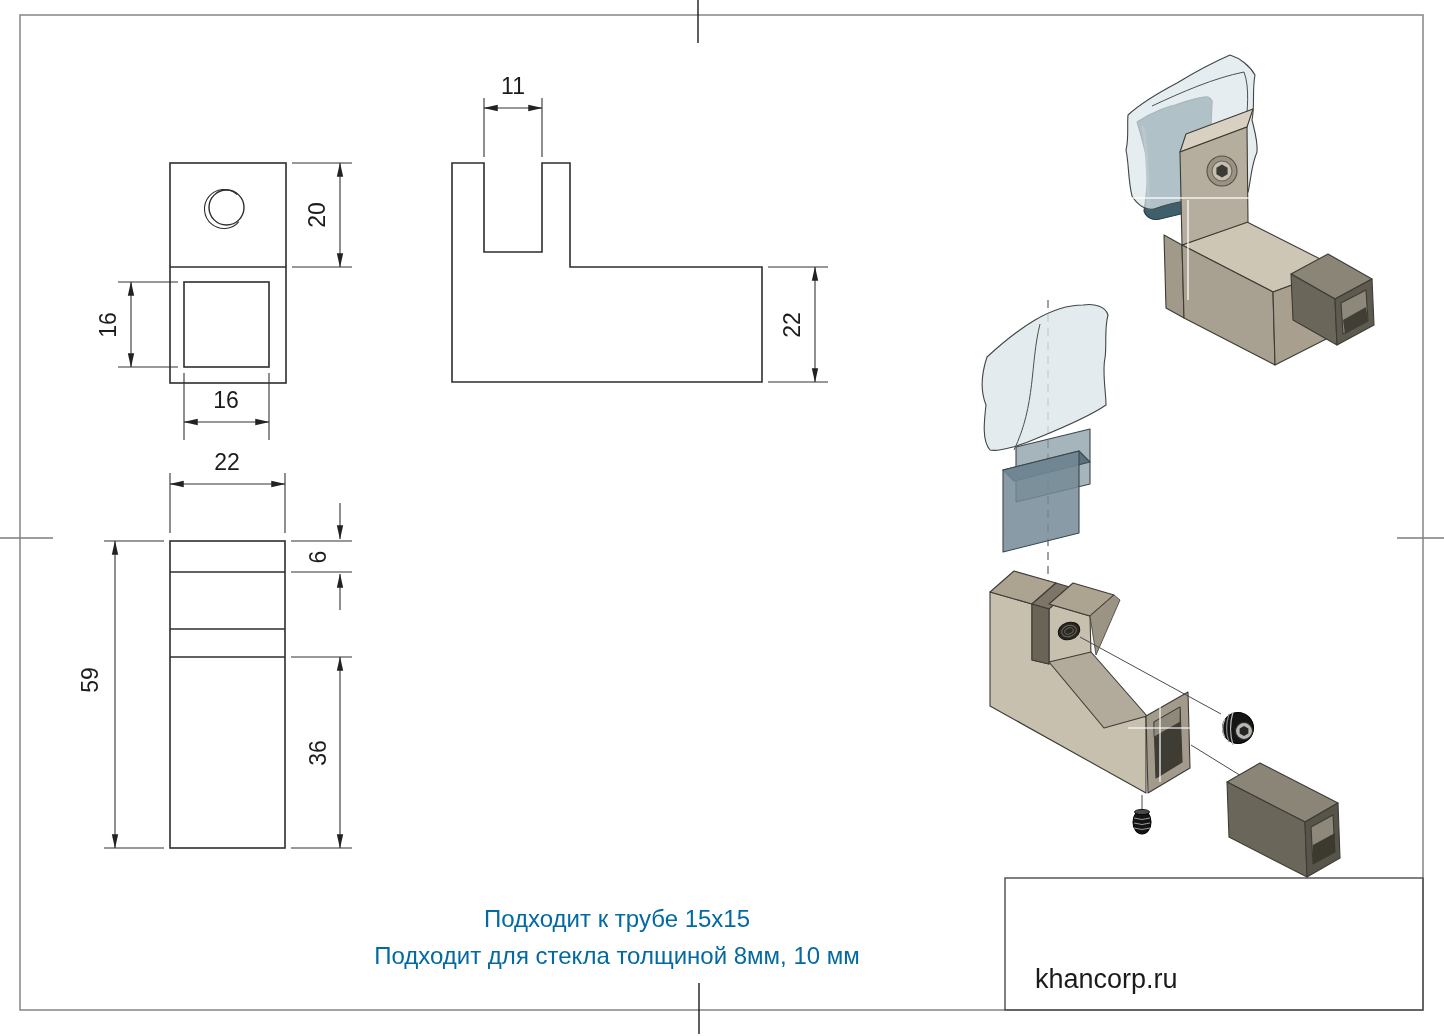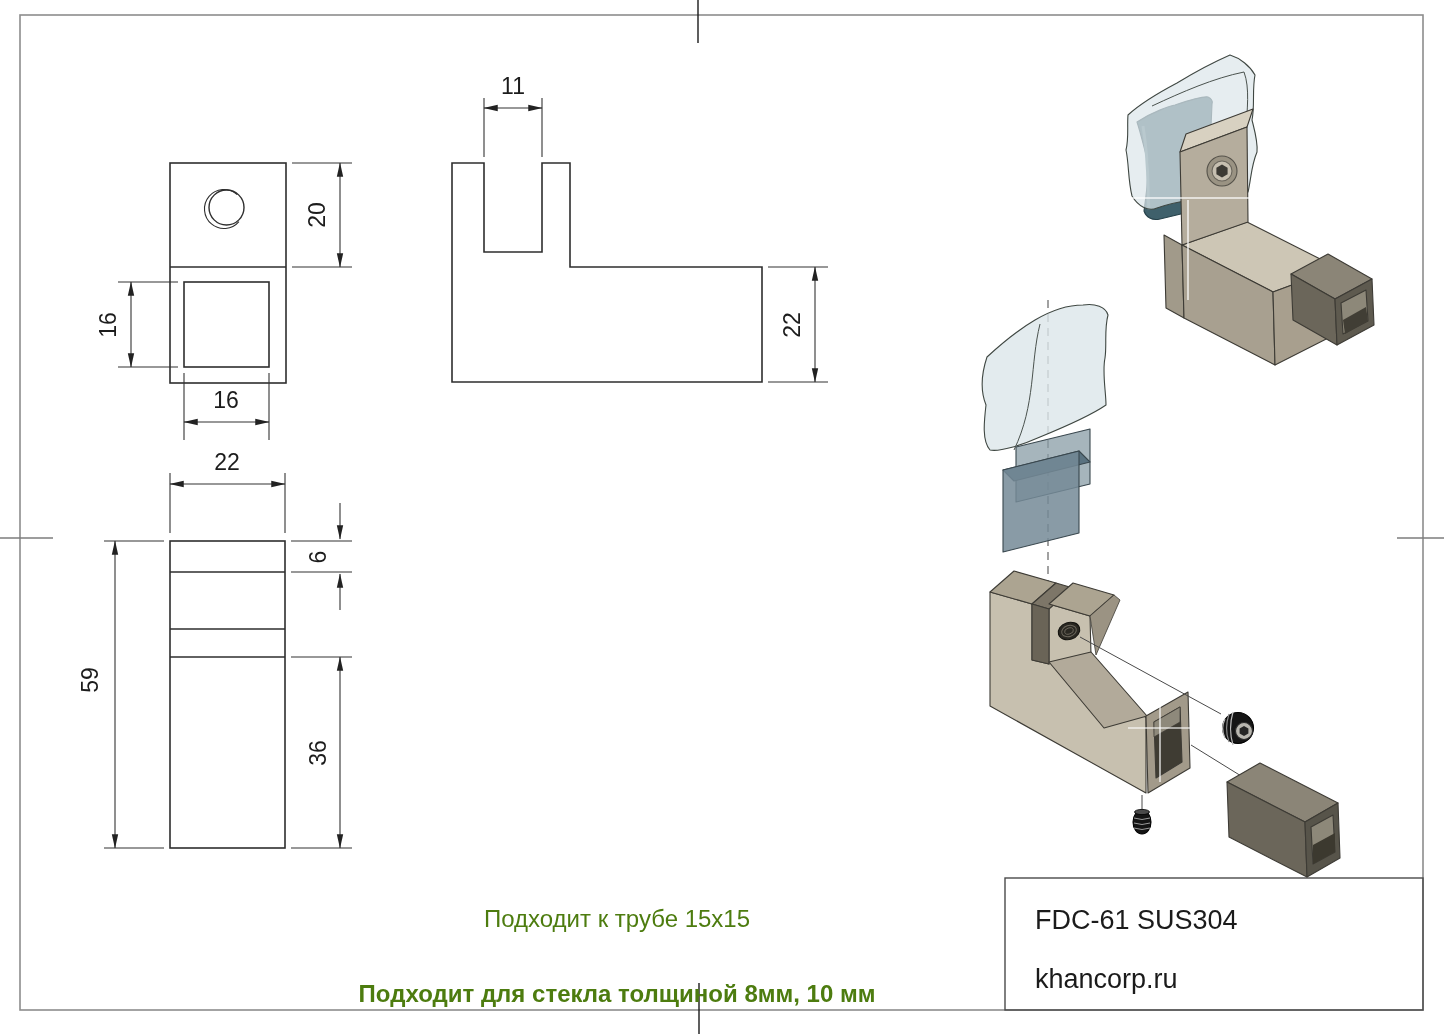--- a/index.html
+++ b/index.html
@@ -1,19 +1,19 @@
 <!DOCTYPE html>
 <html><head>
 <meta charset="utf-8">
 <style>
   html,body{margin:0;padding:0;background:#ffffff;}
   #sheet{position:relative;width:1444px;height:1036px;background:#ffffff;overflow:hidden;
          font-family:"Liberation Sans", sans-serif;}
   #linework{position:absolute;left:0;top:0;}
-  .note{position:absolute;color:#4d7c0f;font-size:24px;white-space:nowrap;transform:translateX(-50%);}
+  .note{position:absolute;color:#0369a1;font-size:24px;white-space:nowrap;transform:translateX(-50%);}
   .tb-text{position:absolute;color:#1b1b1b;font-size:27px;white-space:nowrap;}
   svg text{font-family:"Liberation Sans", sans-serif;font-size:23px;fill:#1c1c1c;}
 </style>
 </head>
 <body>
 
 <div id="sheet">
 
 <svg id="linework" width="1444" height="1036" viewBox="0 0 1444 1036">
   <defs>
@@ -196,18 +196,17 @@
 
     <polygon points="1227,782 1260,763 1338,803 1305,822" fill="#8b8577"></polygon>
     <polygon points="1227,782 1305,822 1307,877 1229,837" fill="#6b665a"></polygon>
     <polygon points="1305,822 1338,803 1340,858 1307,877" fill="#57544a"></polygon>
     <polygon points="1311,827 1333,815 1335,852 1313,864" fill="#8d8879"></polygon>
     <polygon points="1313,845 1335,833 1335,852 1313,864" fill="#3c392f" stroke="none"></polygon>
   </g>
 </svg>
 
 <div class="note" style="left:617px;top:905px;">Подходит к трубе 15x15</div>
-<div class="note" style="left:617px;top:980px;font-weight:bold;">Подходит для стекла толщиной 8мм, 10 мм</div>
-
-<div class="tb-text" style="left:1035px;top:905px;">FDC-61 SUS304</div>
+<div class="note" style="left:617px;top:942px;">Подходит для стекла толщиной 8мм, 10 мм</div>
+
 <div class="tb-text" style="left:1035px;top:964px;">khancorp.ru</div>
 
 </div>
 
 </body></html>

